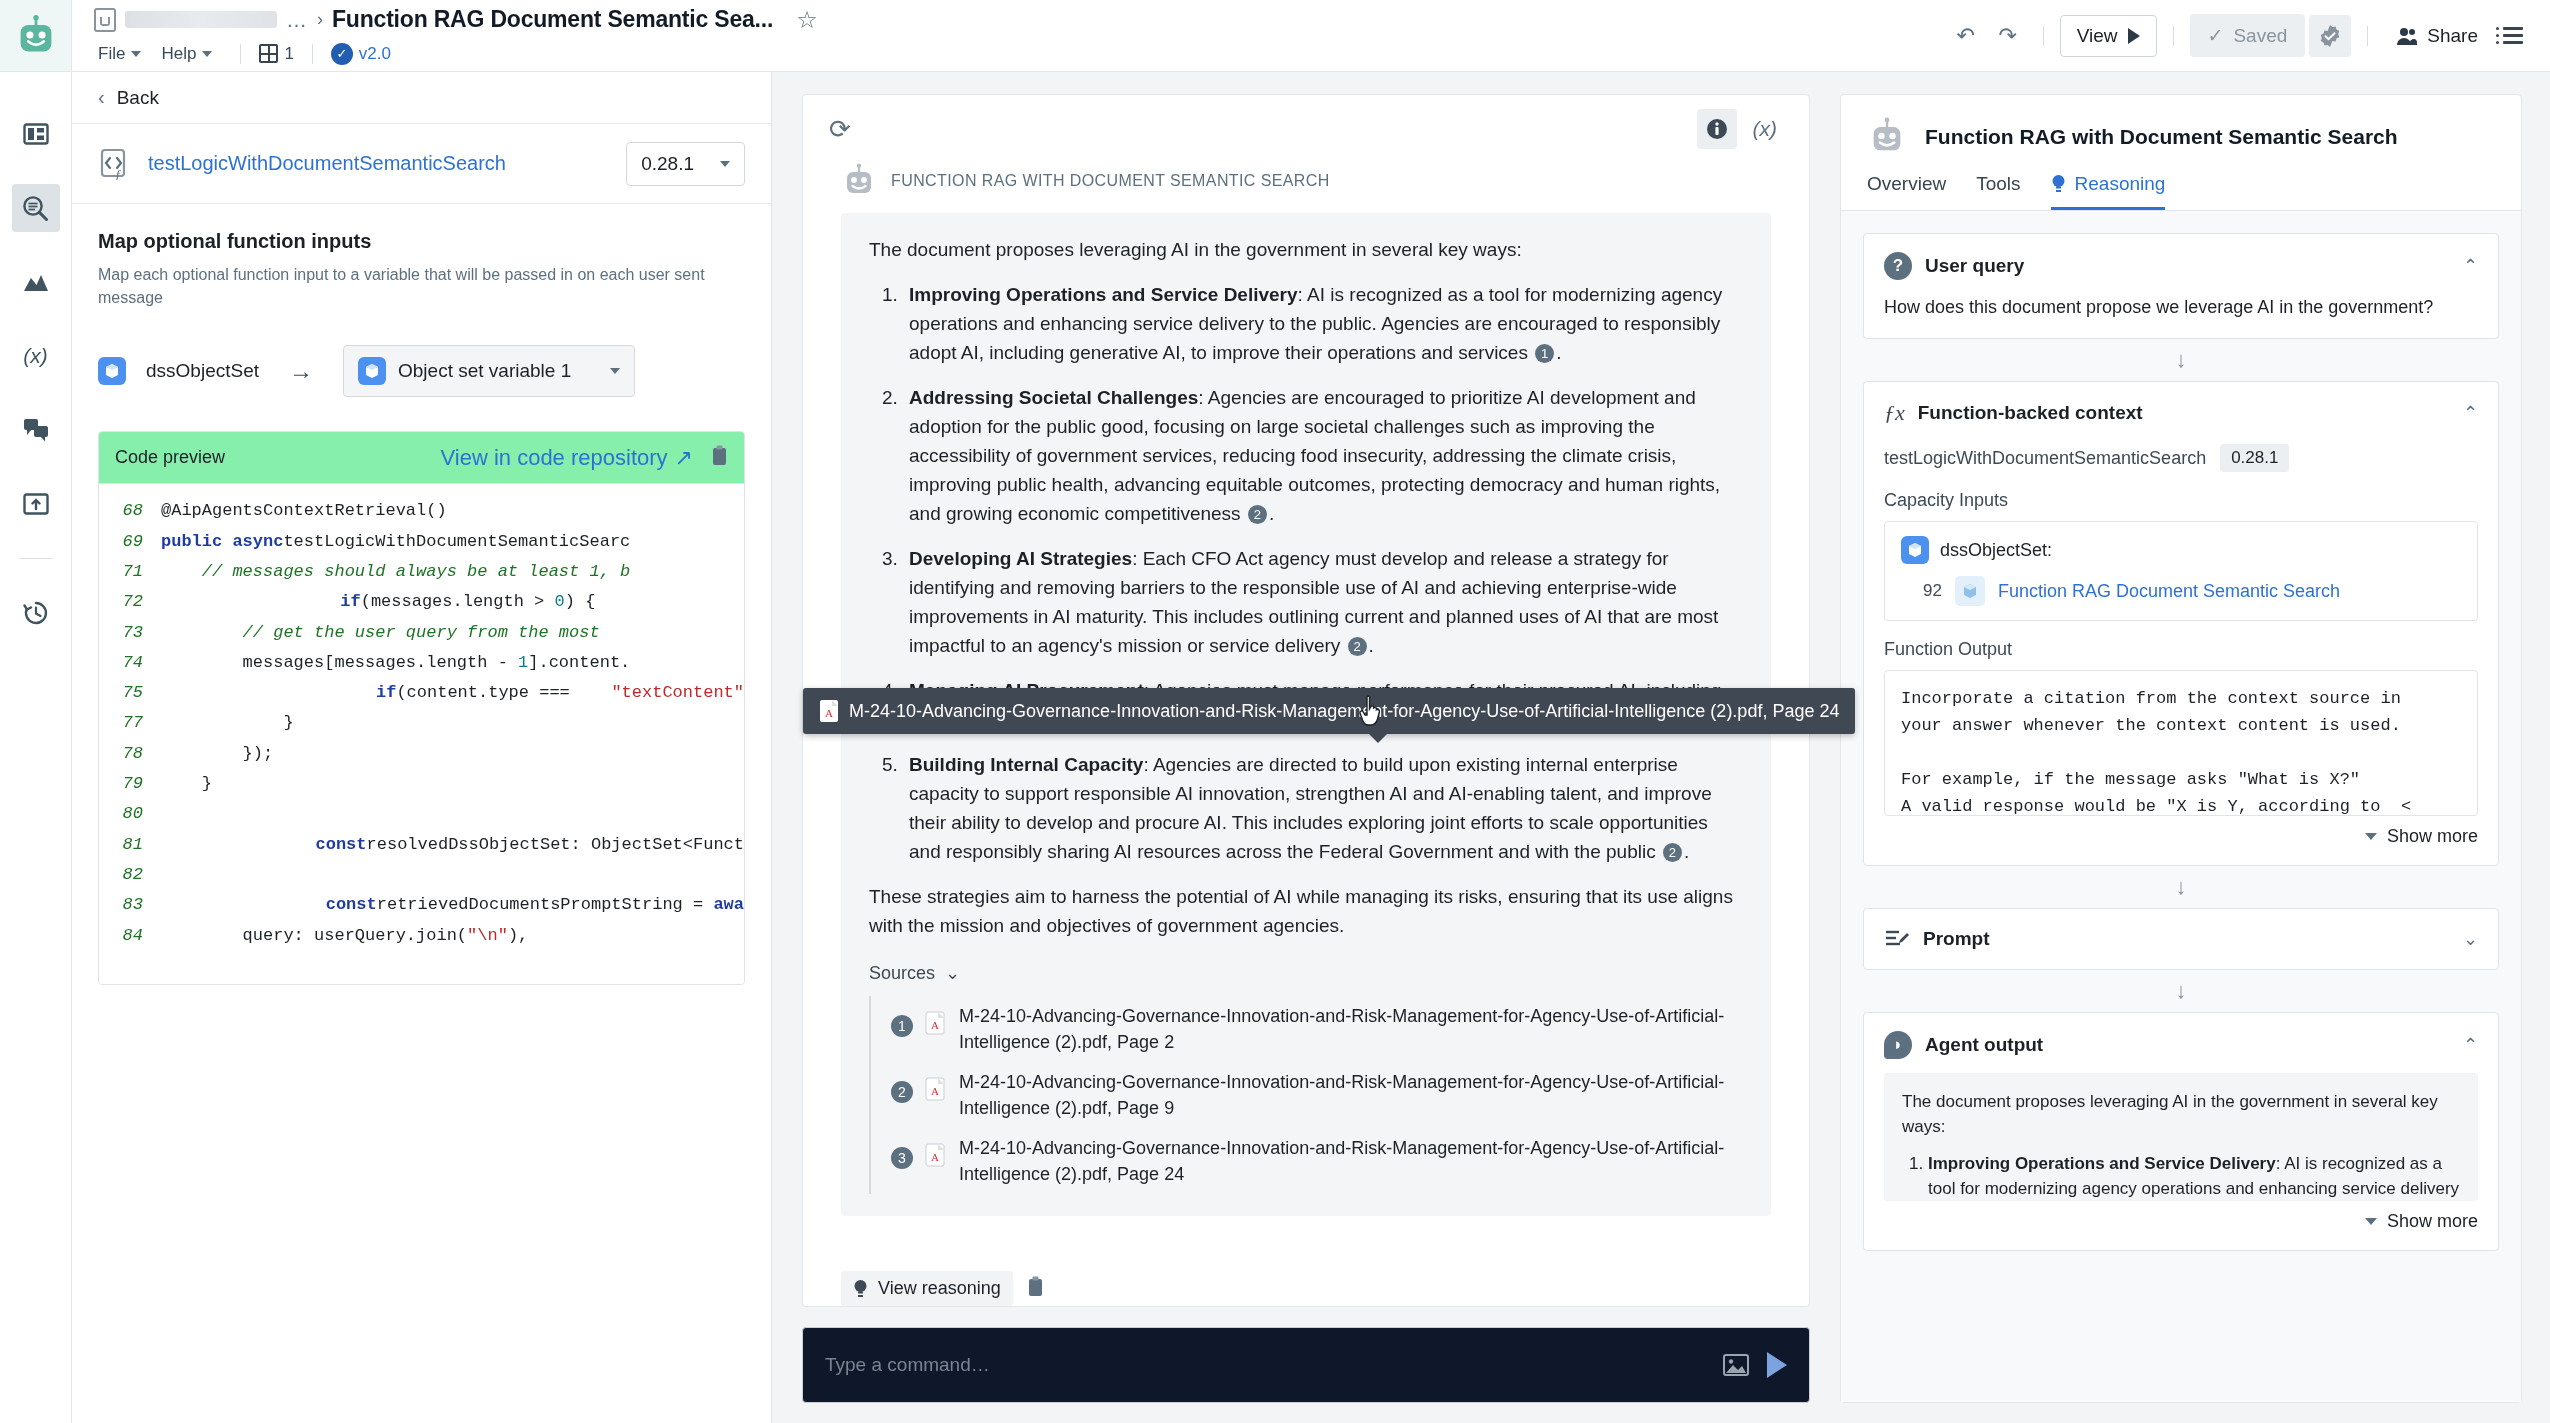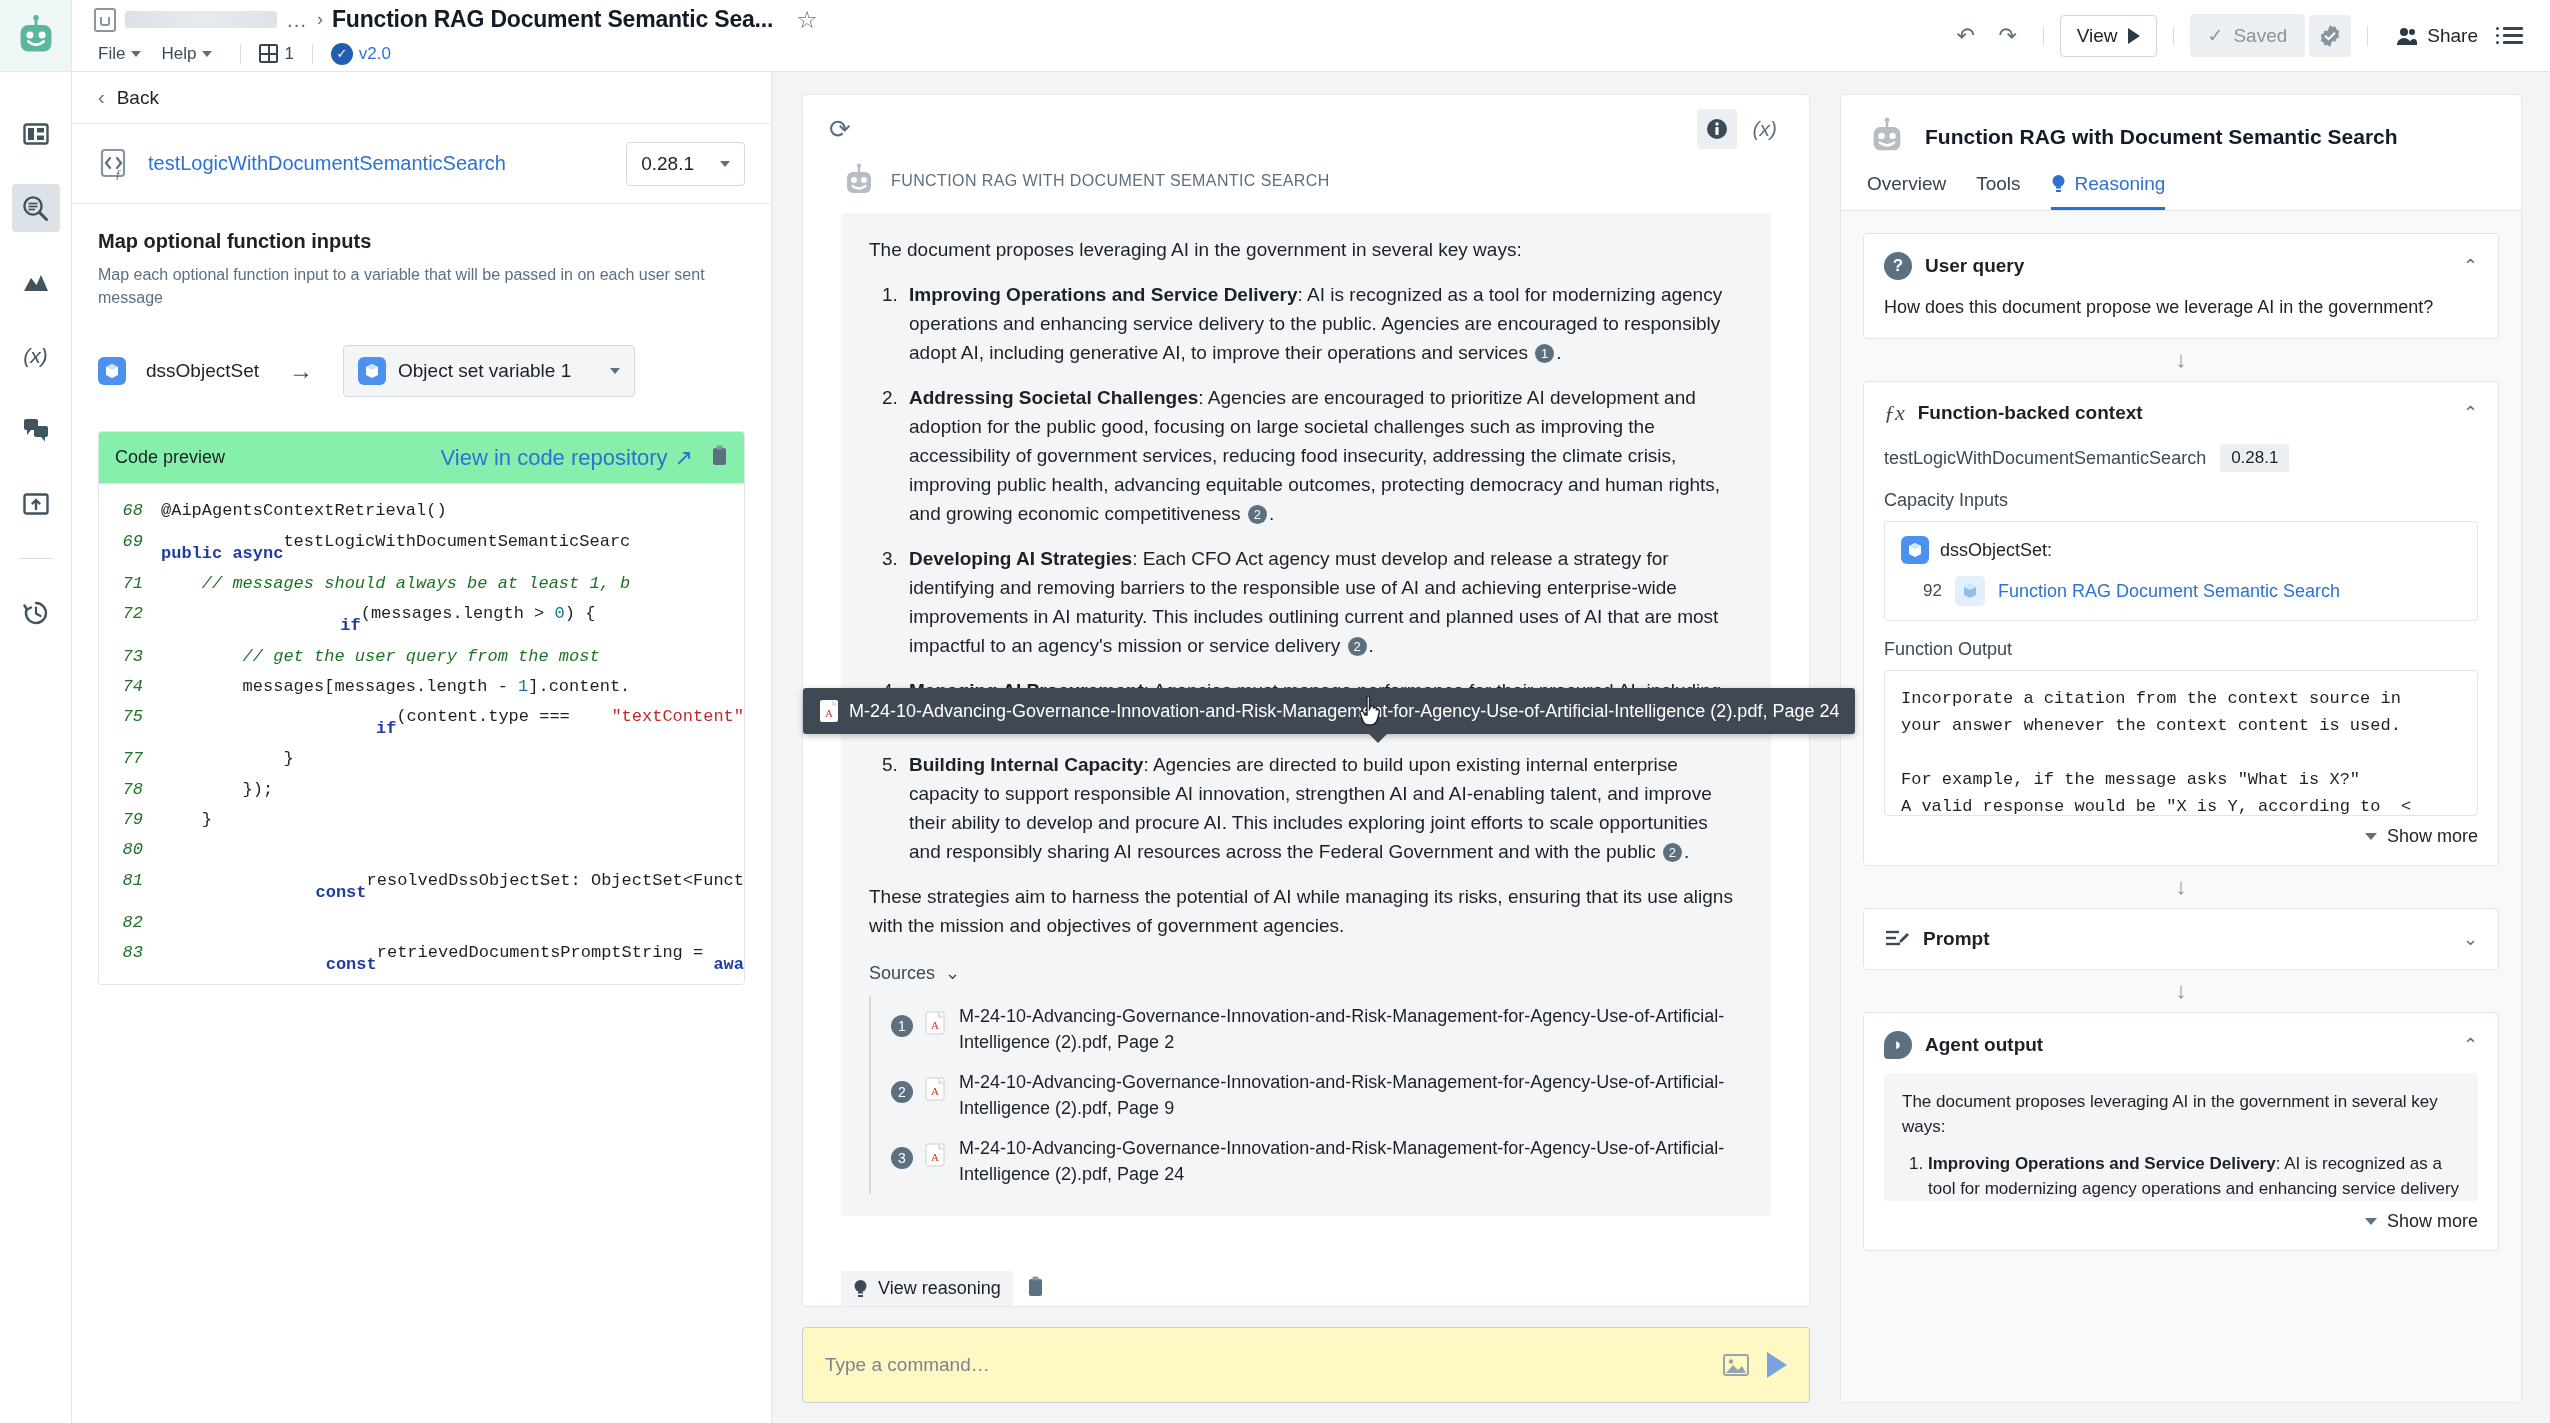--- a/index.html
+++ b/index.html
@@ -77,21 +77,21 @@
 
   .code-card { margin: 34px 26px 0 26px; border: 1px solid #e0e3e7; border-radius: 4px; overflow: hidden; }
   .code-head { display: flex; align-items: center; height: 52px; background: #86efac; border-bottom: 1px solid #e0e3e7; padding: 0 16px; }
   .code-head-title { font-size: 18px; color: #1c2127; }
   .code-repo-link { margin-left: auto; font-size: 22px; color: #2d72d2; display: flex; align-items: flex-end; gap: 7px; cursor: pointer; }
   .copy-icon { margin-left: 18px; cursor: pointer; }
   .code-body { background: #fff; padding: 12px 0 14px 0; font-family: "Liberation Mono", monospace; font-size: 17px; line-height: 30.3px; overflow: hidden; height: 500px; }
   .code-line { display: flex; white-space: pre; }
   .ln { width: 62px; text-align: right; padding-right: 18px; color: #1d7324; font-style: italic; flex: 0 0 62px; }
   .ctext { flex: 1; color: #1c2127; }
-  .kw { color: #1f3da1; font-weight: bold; margin-top: 12px; }
+  .kw { color: #1f3da1; font-weight: bold; }
   .cmt { color: #1d7324; font-style: italic; }
   .str { color: #c22828; }
   .num { color: #0c7c8c; }
 
   
   .center { flex: 1; background: #f2f4f6; display: flex; flex-direction: column; padding: 22px 30px 20px 30px; min-width: 0; }
   .chat-card { flex: 1; background: #fff; border: 1px solid #e3e6ea; border-radius: 4px; display: flex; flex-direction: column; min-height: 0; position: relative; }
   .chat-top { height: 68px; display: flex; align-items: center; padding: 0 26px; }
   .refresh-ic { font-size: 26px; color: #5c7080; cursor: pointer; }
   .chat-top-right { margin-left: auto; display: flex; align-items: center; gap: 10px; }
@@ -113,21 +113,21 @@
   .sources-toggle { display: flex; align-items: center; gap: 10px; margin-top: 22px; font-size: 18px; color: #3d4a55; cursor: pointer; }
   .sources-list { border-left: 2px solid #d5dade; margin-top: 12px; padding-left: 0; }
   .source-item { display: flex; align-items: flex-start; gap: 12px; padding: 7px 0 7px 20px; cursor: pointer; }
   .src-num { flex: 0 0 22px; width: 22px; height: 22px; border-radius: 50%; background: #5c7080; color: #fff; font-size: 14px; display: flex; align-items: center; justify-content: center; margin-top: 12px; }
   .pdf-ic { flex: 0 0 22px; margin-top: 8px; }
   .src-text { font-size: 18px; line-height: 26px; color: #1c2127; }
 
   .view-reasoning-row { display: flex; align-items: center; gap: 14px; padding: 10px 38px 0 38px; }
   .vr-btn { display: flex; align-items: center; gap: 10px; background: #f1f3f5; border-radius: 3px; padding: 7px 12px; font-size: 18px; color: #1c2127; cursor: pointer; }
 
-  .composer { margin-top: 20px; background: #fef9c3; border: 1px solid #c9cfd4; border-radius: 4px; height: 76px; display: flex; align-items: center; padding: 6px 22px; flex: 0 0 76px; }
+  .composer { margin-top: 20px; background: #0f172a; border: 1px solid #c9cfd4; border-radius: 4px; height: 76px; display: flex; align-items: center; padding: 6px 22px; flex: 0 0 76px; }
   .composer-ph { font-size: 19px; color: #7a858f; }
   .composer-right { margin-left: auto; display: flex; align-items: center; gap: 18px; }
   .send-tri { width: 0; height: 0; border-top: 13px solid transparent; border-bottom: 13px solid transparent; border-left: 20px solid #7aa3e0; cursor: pointer; }
 
   
   .tooltip { position: absolute; background: #404854; color: #fff; font-size: 18px; padding: 11px 16px; border-radius: 3px; display: flex; align-items: center; gap: 10px; white-space: nowrap; z-index: 50; box-shadow: 0 2px 6px rgba(0,0,0,.25); }
   .tooltip::after { content: ""; position: absolute; left: 565px; bottom: -9px; border-left: 10px solid transparent; border-right: 10px solid transparent; border-top: 10px solid #404854; }
   .cursor-hand { position: absolute; z-index: 60; pointer-events: none; }
 
   

